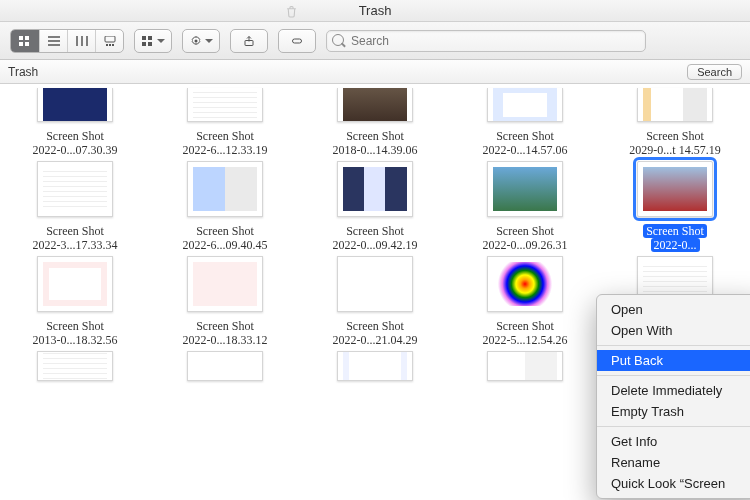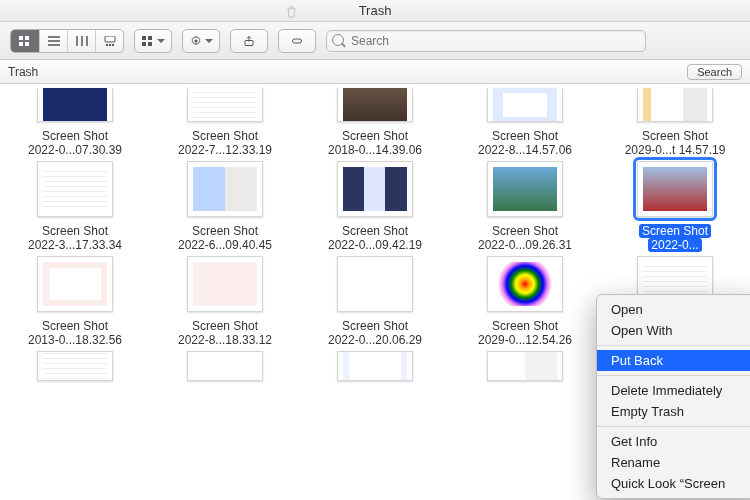--- a/index.html
+++ b/index.html
@@ -15,21 +15,21 @@
   .seg.single .seg-btn { width: 36px; }
   .drop::after { content:""; display:inline-block; margin-left:3px; border:4px solid transparent; border-top-color:#666; transform:translateY(2px);}
   .search { flex:1; display:flex; align-items:flex-end; }
   .search-input { width:100%; height:22px; border:1px solid #c2c2c2; border-radius:5px; background:linear-gradient(#fafafa,#f2f2f2); font-size:12px; padding:0 6px 0 24px; color:#555; box-shadow: inset 0 1px 2px rgba(0,0,0,.08); }
   .search-wrap { position:relative; flex:1; max-width:320px; }
   .search-wrap::before { content:""; position:absolute; left:6px; top:4px; width:10px; height:10px; border:1.5px solid #8a8a8a; border-radius:50%; }
   .search-wrap::after { content:""; position:absolute; left:15px; top:14px; width:5px; height:1.5px; background:#8a8a8a; transform:rotate(45deg);}
   .location { height: 24px; background: linear-gradient(#fdfdfd,#f0f0f0); border-bottom:1px solid #d0d0d0; display:flex; align-items:center; justify-content:space-between; padding:0 8px; font-size:12px; color:#3a3a3a; flex-shrink:0;}
   .empty-btn { font-size:11px; border:1px solid #b8b8b8; border-radius:4px; padding:1px 9px; background:linear-gradient(#fdfdfd,#efefef); color:#333; }
   .content { flex:1; overflow:hidden; position:relative; background:#fff; }
-  .grid { display:grid; grid-template-columns: repeat(5, 1fr); padding: 0px 10px 0; gap: 0px 20px; }
+  .grid { display:grid; grid-template-columns: repeat(5, 1fr); padding: 0px 10px 0; gap: 0px 20px; font-family: Liberation Serif, serif; }
   .item { display:flex; flex-direction:column; align-items:center; text-align:center; padding-top:4px;}
   .thumb { width:76px; height:56px; border:1px solid #d5d5d5; background:#fff; box-shadow:0 1px 2px rgba(0,0,0,.15); display:flex; align-items:center; justify-content:center; overflow:hidden; }
   .thumb.sel { outline:3px solid #2f7bff; outline-offset:1px; border-radius:2px;}
   .inner { width:64px; height:44px; }
   .cap { font-size:12px; color:#333; line-height:14px; margin-top:7px; width:120px; white-space:pre-line;}
   .cap.sel span { background:#1a66ff; color:#fff; border-radius:3px; padding:0 3px; }
   .row-partial .thumb { height:30px; margin-top:auto; }
   .row-top .thumb { height:34px; border-top:none; box-shadow:0 1px 2px rgba(0,0,0,0.15);}
   .ctxmenu { position:absolute; left:596px; top:210px; width:170px; background:#f3f3f3; border:1px solid #bdbdbd; border-radius:6px; box-shadow:0 10px 30px rgba(0,0,0,.35); padding:4px 0; font-size:13px; }
   .ctx-item { padding:3px 14px; color:#222; white-space:nowrap; overflow:hidden;}
@@ -133,33 +133,33 @@
         <div class="item row-top">
     <div class="thumb">
             <div class="inner" style="background:linear-gradient(#1b2a6b,#1b2a6b)"></div>
           </div>
     <div class="cap"><span>Screen Shot</span><br><span>2022-0...07.30.39</span></div>
         </div>
         <div class="item row-top">
     <div class="thumb">
             <div class="inner" style="background:repeating-linear-gradient(#fff,#fff 4px,#eee 4px,#eee 5px)"></div>
           </div>
-    <div class="cap"><span>Screen Shot</span><br><span>2022-7...12.33.19</span></div>
+    <div class="cap"><span>Screen Shot</span><br><span>2022-6...12.33.19</span></div>
         </div>
         <div class="item row-top">
     <div class="thumb">
             <div class="inner" style="background:linear-gradient(#6b5a4a,#3a2a22)"></div>
           </div>
     <div class="cap"><span>Screen Shot</span><br><span>2018-0...14.39.06</span></div>
         </div>
         <div class="item row-top">
     <div class="thumb">
             <div class="inner" style="background:#fff;box-shadow:inset 10px 10px 0 #dfeaff, inset -10px -10px 0 #dfeaff"></div>
           </div>
-    <div class="cap"><span>Screen Shot</span><br><span>2022-8...14.57.06</span></div>
+    <div class="cap"><span>Screen Shot</span><br><span>2022-0...14.57.06</span></div>
         </div>
         <div class="item row-top">
     <div class="thumb">
             <div class="inner" style="background:#fff;box-shadow:inset 8px 0 0 #f7d9a0, inset -24px 0 0 #eaeaea"></div>
           </div>
     <div class="cap"><span>Screen Shot</span><br><span>2029-0...t 14.57.19</span></div>
         </div>
         <div class="item">
     <div class="thumb ">
             <div class="inner" style="background:repeating-linear-gradient(#fff,#fff 4px,#eee 4px,#eee 5px)"></div>
@@ -193,33 +193,33 @@
         <div class="item">
     <div class="thumb ">
             <div class="inner" style="background:#fff;box-shadow:inset 0 0 0 6px #fdecec"></div>
           </div>
     <div class="cap "><span>Screen Shot</span><br><span>2013-0...18.32.56</span></div>
         </div>
         <div class="item">
     <div class="thumb ">
             <div class="inner" style="background:#fdeeee"></div>
           </div>
-    <div class="cap "><span>Screen Shot</span><br><span>2022-8...18.33.12</span></div>
+    <div class="cap "><span>Screen Shot</span><br><span>2022-0...18.33.12</span></div>
         </div>
         <div class="item">
     <div class="thumb ">
             <div class="inner" style="background:#fff"></div>
           </div>
-    <div class="cap "><span>Screen Shot</span><br><span>2022-0...20.06.29</span></div>
+    <div class="cap "><span>Screen Shot</span><br><span>2022-0...21.04.29</span></div>
         </div>
         <div class="item">
     <div class="thumb ">
             <div class="inner" style="background:radial-gradient(circle at 50% 50%, red,orange,yellow,green,blue,violet,#fff 70%)"></div>
           </div>
-    <div class="cap "><span>Screen Shot</span><br><span>2029-0...12.54.26</span></div>
+    <div class="cap "><span>Screen Shot</span><br><span>2022-5...12.54.26</span></div>
         </div>
         <div class="item">
     <div class="thumb ">
             <div class="inner" style="background:repeating-linear-gradient(#fff,#fff 4px,#eee 4px,#eee 5px)"></div>
           </div>
     <div class="cap "><span>Screen Shot</span><br><span>2022-0...</span></div>
         </div>
         <div class="item row-partial">
           <div class="thumb">
             <div class="inner" style="background:repeating-linear-gradient(#fff,#fff 4px,#eee 4px,#eee 5px)"></div>

